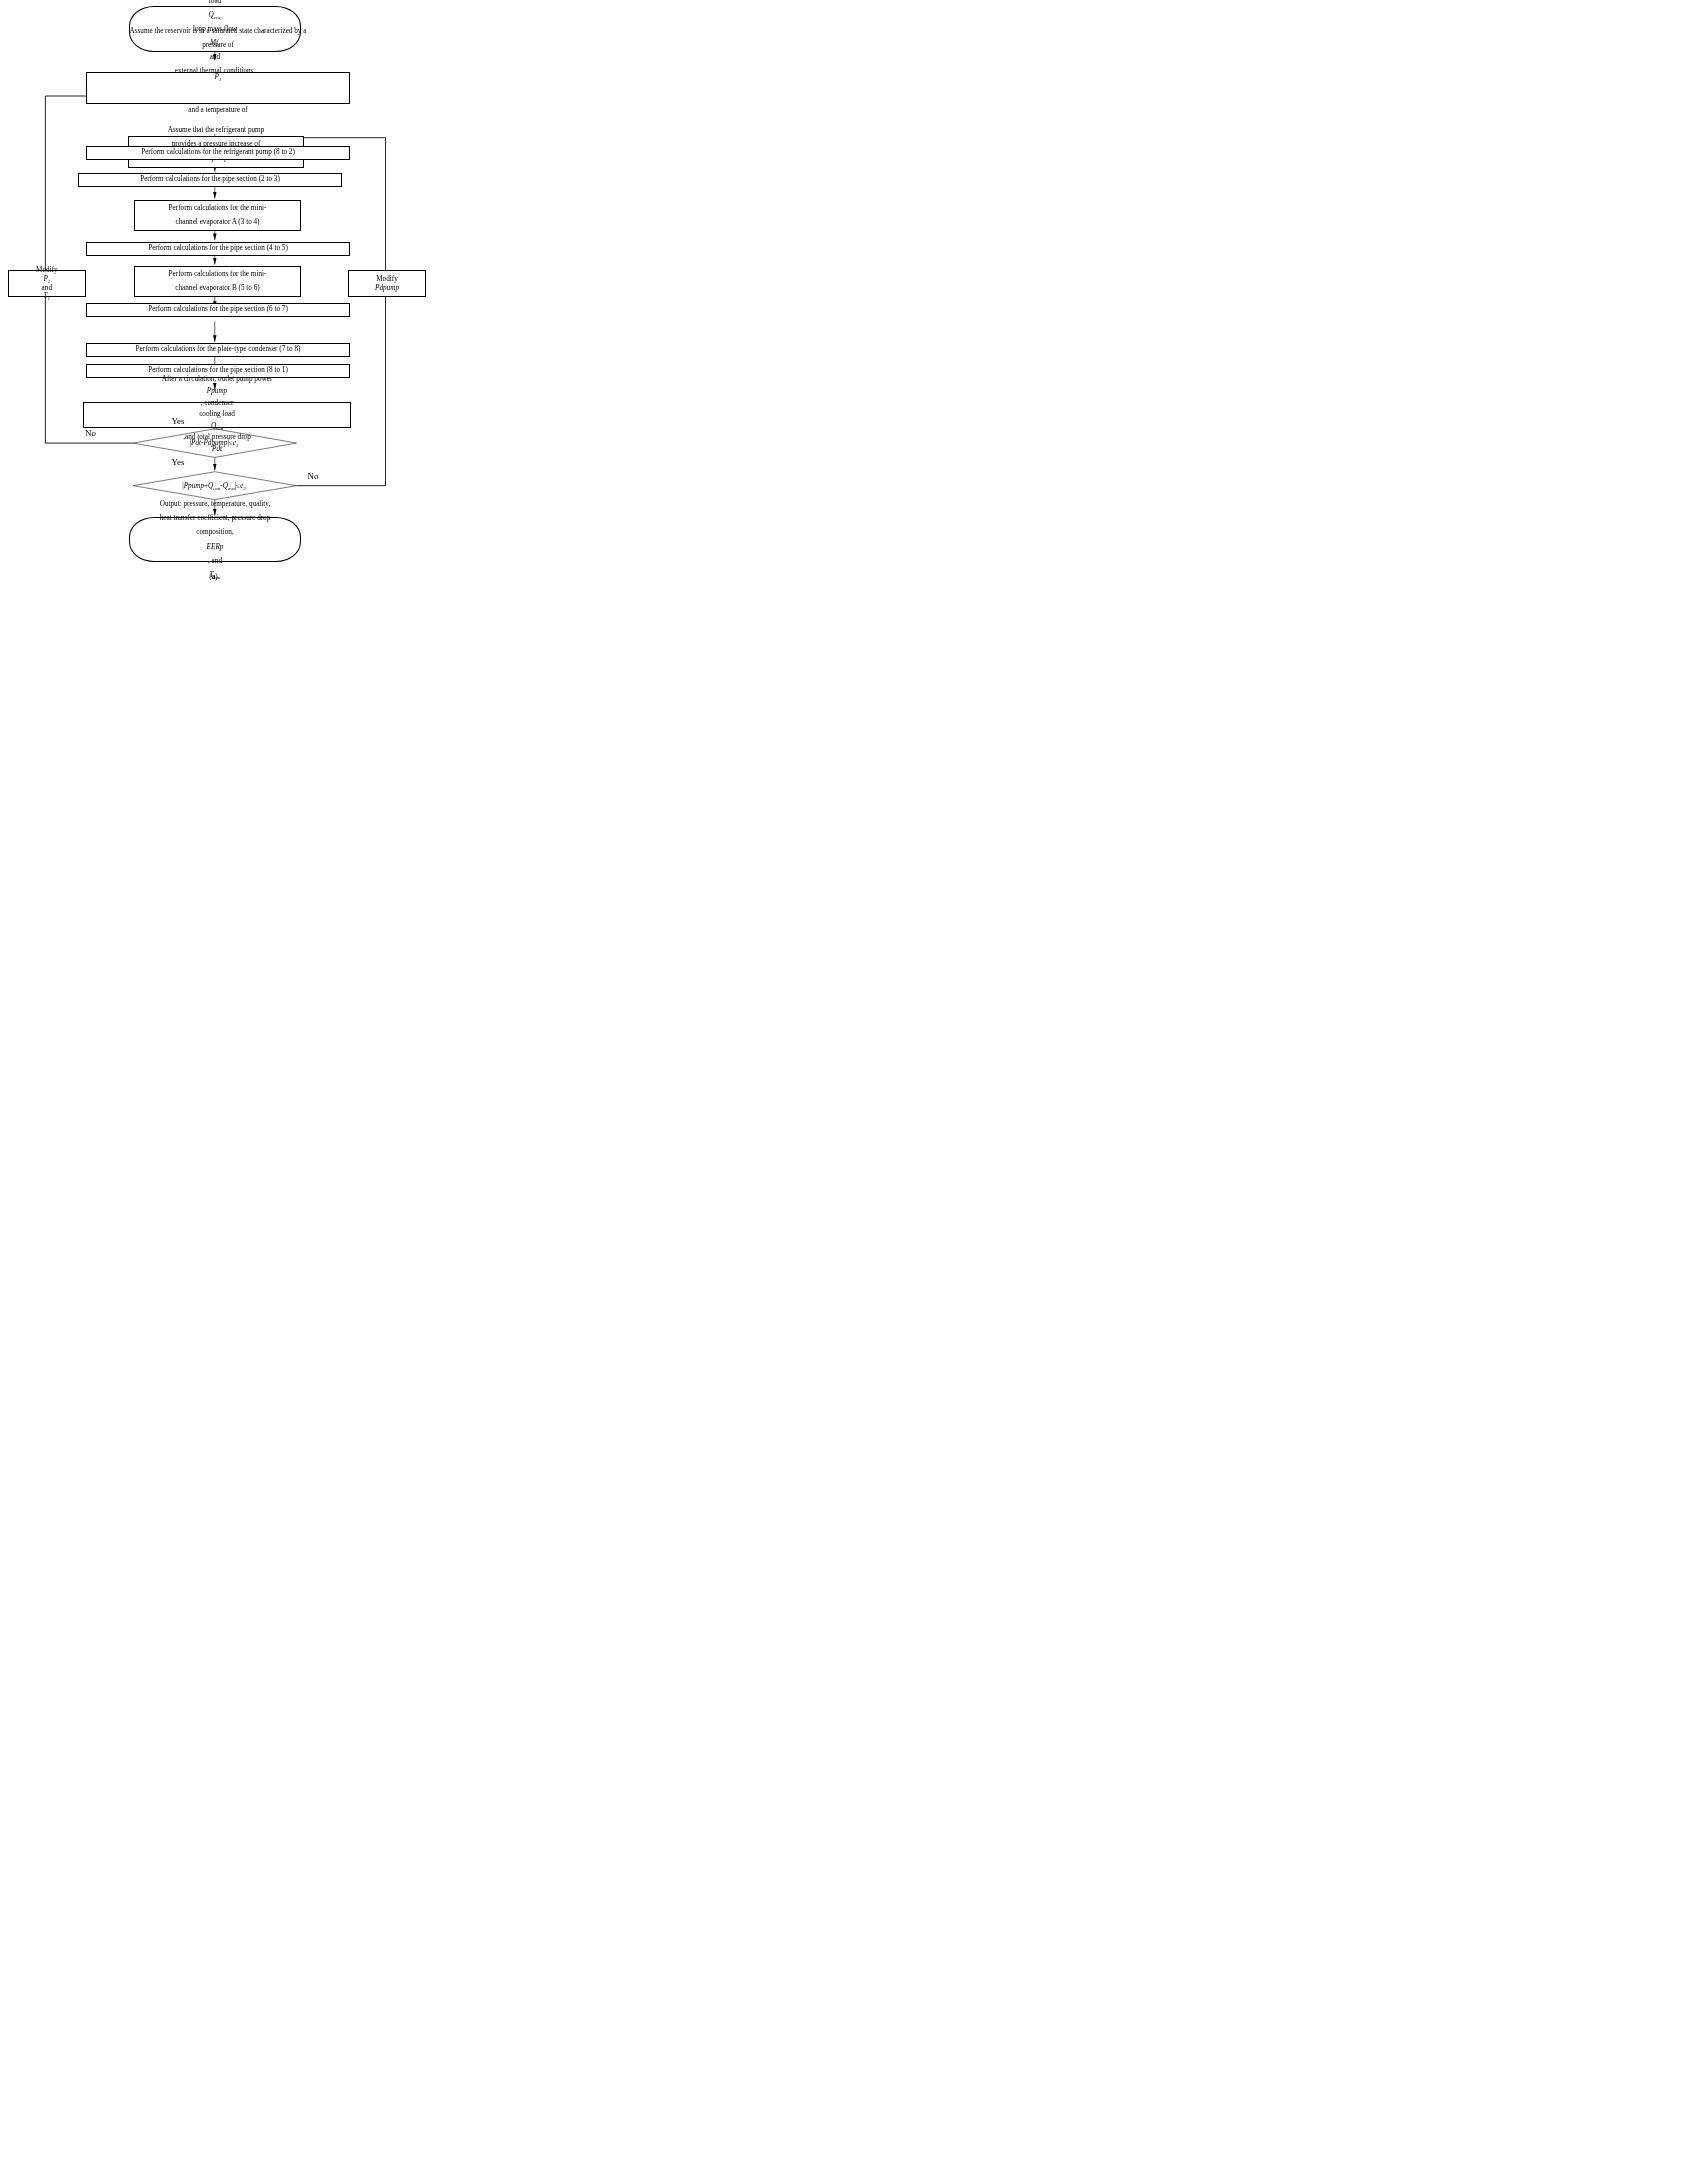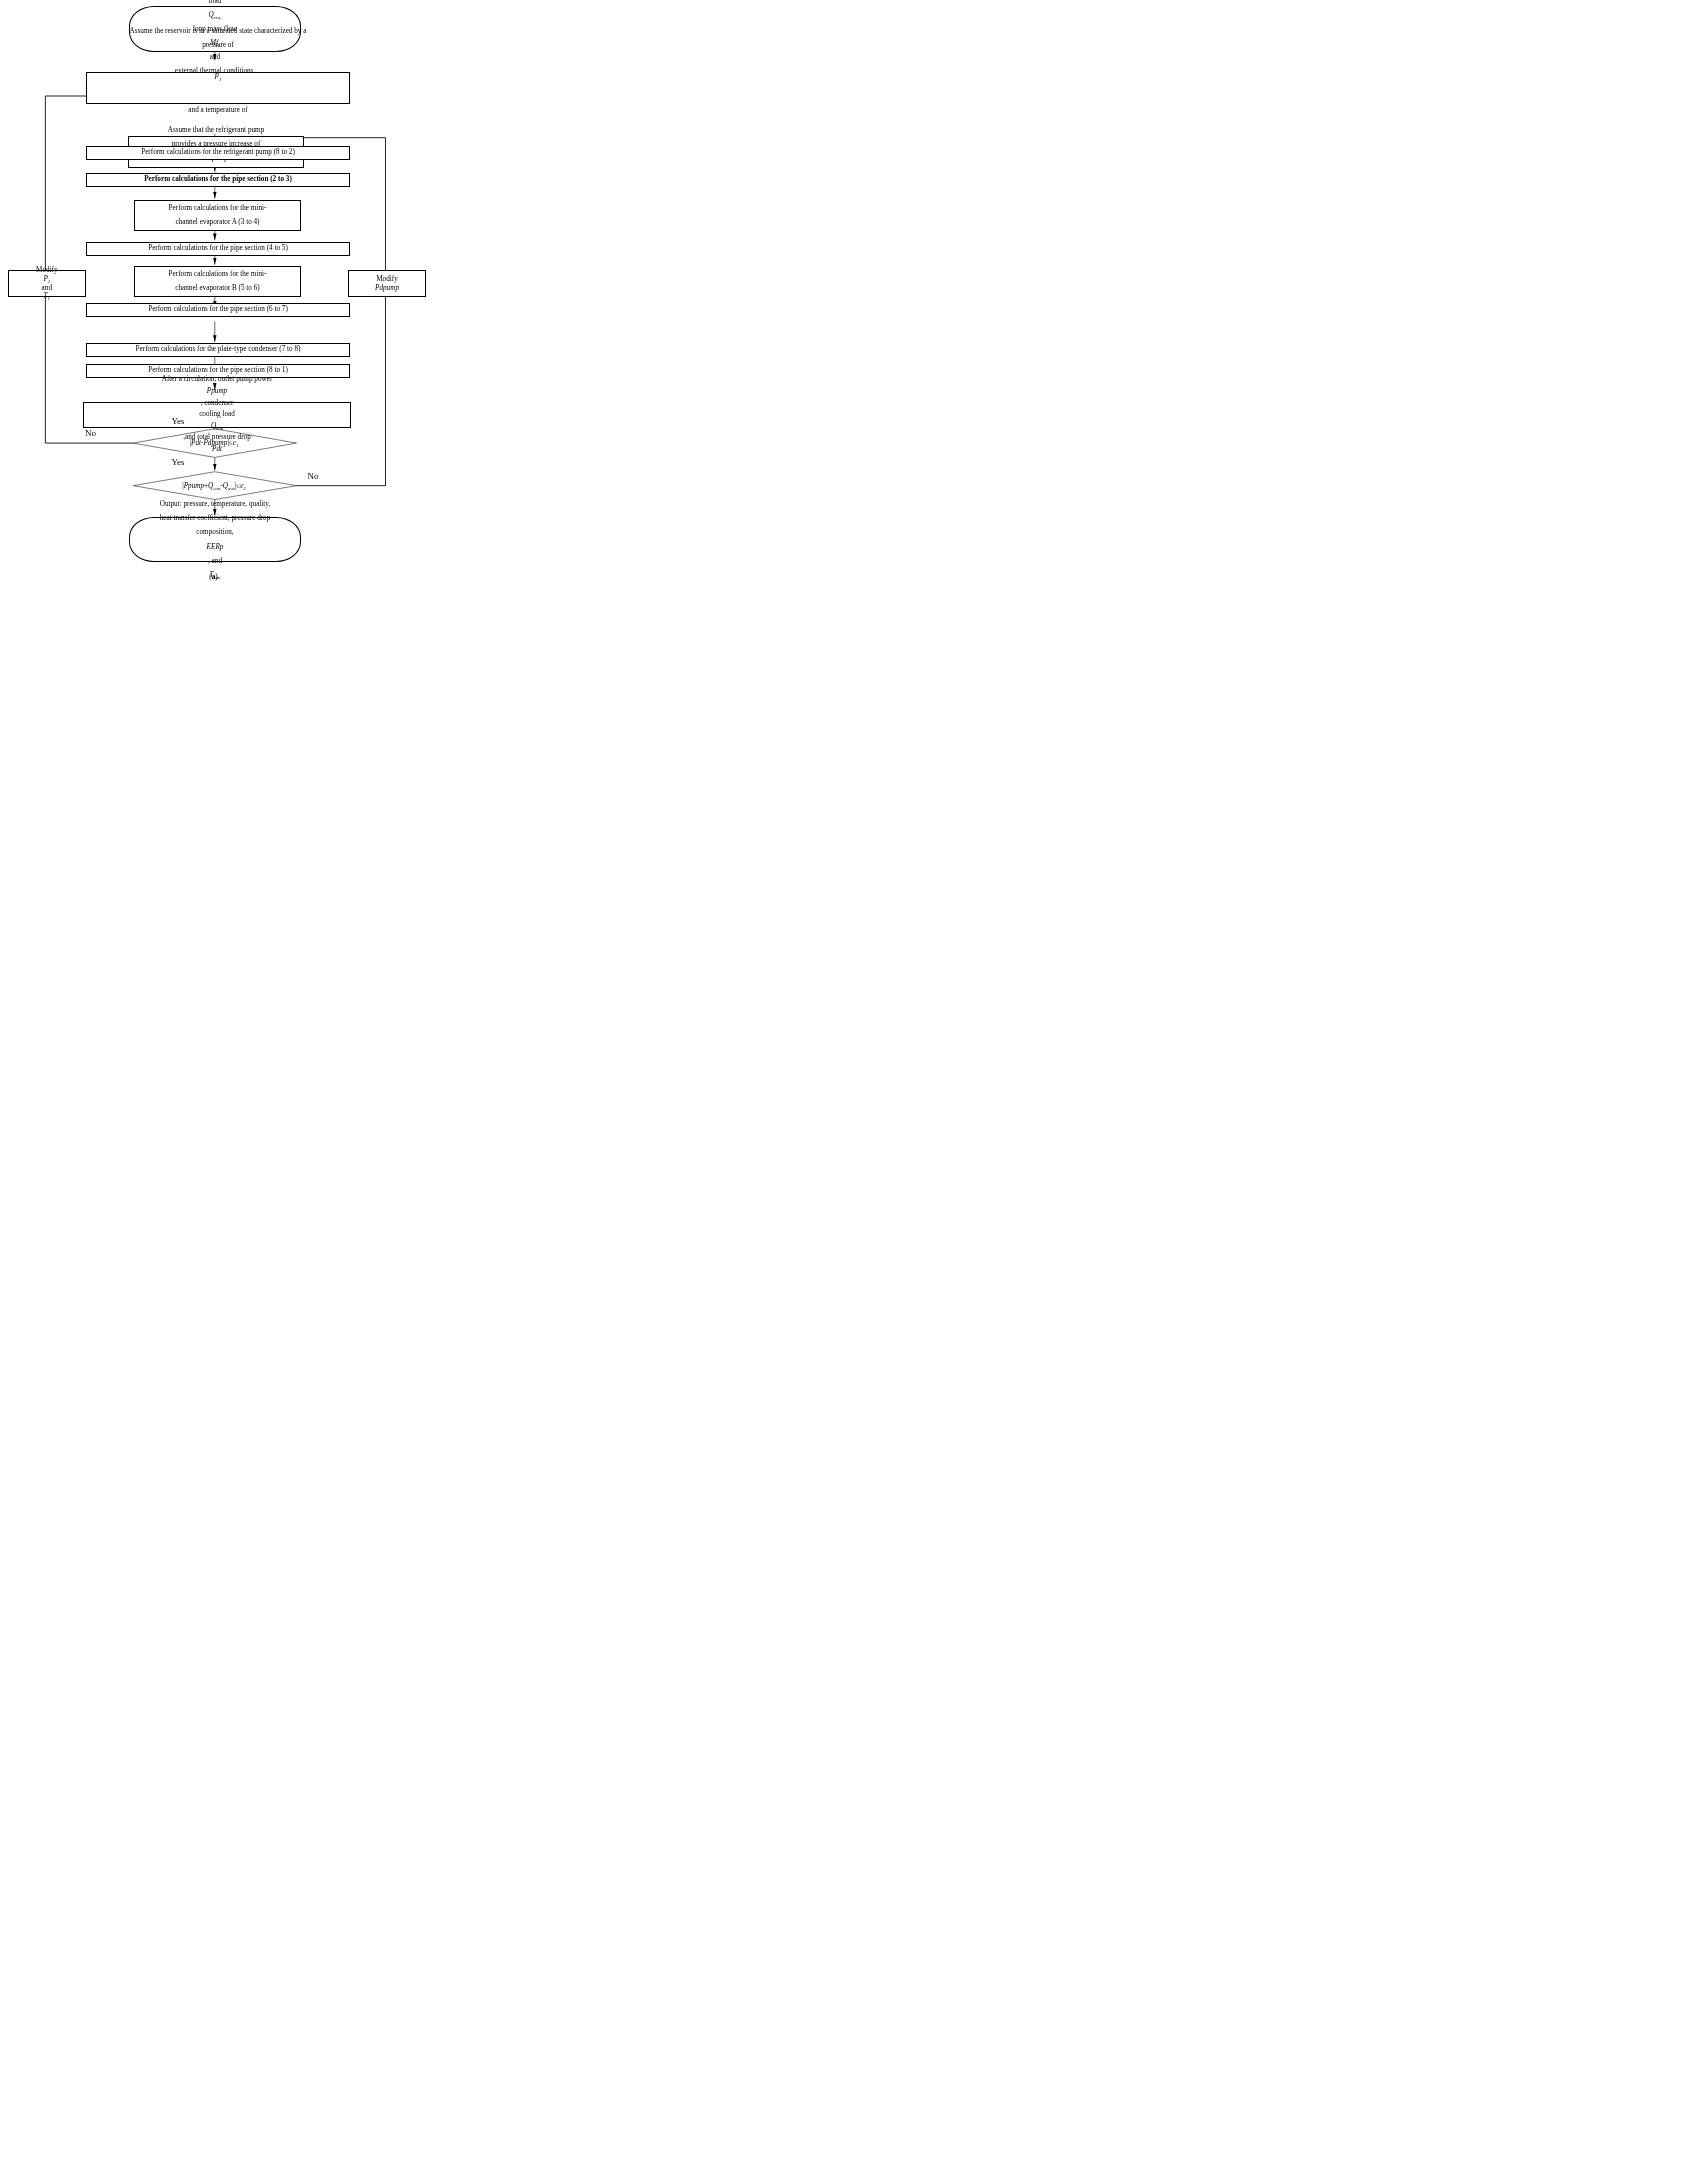--- a/index.html
+++ b/index.html
@@ -79,21 +79,21 @@
   </svg>
 
   <div class="node oval" style="left:129px;top:6px;width:170px;height:44px;">Input: system geometry, chip cooling<br>load <i>Q<sub>eva,</sub></i> loop mass flow <i>Mf,</i> and<br>external thermal conditions.</div>
 
   <div class="node two-line" style="left:86px;top:72px;width:262px;height:29.5px;gap:19px;">Assume the reservoir is in a saturated state characterized by a<br>pressure of <i>P<sub>1</sub></i> and a temperature of <i>T<sub>1</sub></i></div>
 
   <div class="node two-line" style="left:128px;top:104px;width:174px;height:29.5px;margin-top:32px;">Assume that the refrigerant pump<br>provides a pressure increase of <i>Pdpump</i>.</div>
 
   <div class="node" style="left:86px;top:146px;width:262px;height:12px;">Perform calculations for the refrigerant pump (8 to 2)</div>
 
-  <div class="node" style="left:86px;top:173px;width:262px;height:12px;font-weight:bold;">Perform calculations for the pipe section (2 to 3)</div>
+  <div class="node" style="left:78px;top:173px;width:262px;height:12px;">Perform calculations for the pipe section (2 to 3)</div>
 
   <div class="node two-line" style="left:134px;top:200px;width:165px;height:29px;">Perform calculations for the mini-<br>channel evaporator A (3 to 4)</div>
 
   <div class="node" style="left:86px;top:242px;width:262px;height:12px;">Perform calculations for the pipe section (4 to 5)</div>
 
   <div class="node two-line" style="left:134px;top:266px;width:165px;height:29px;">Perform calculations for the mini-<br>channel evaporator B (5 to 6)</div>
 
   <div class="node side-box" style="left:7.8px;top:270px;width:76px;height:25px;">Modify <i>P<sub>1</sub></i> and <i>T<sub>1</sub></i></div>
 
   <div class="node side-box" style="left:348px;top:270px;width:76px;height:25px;">Modify <i>Pdpump</i></div>

